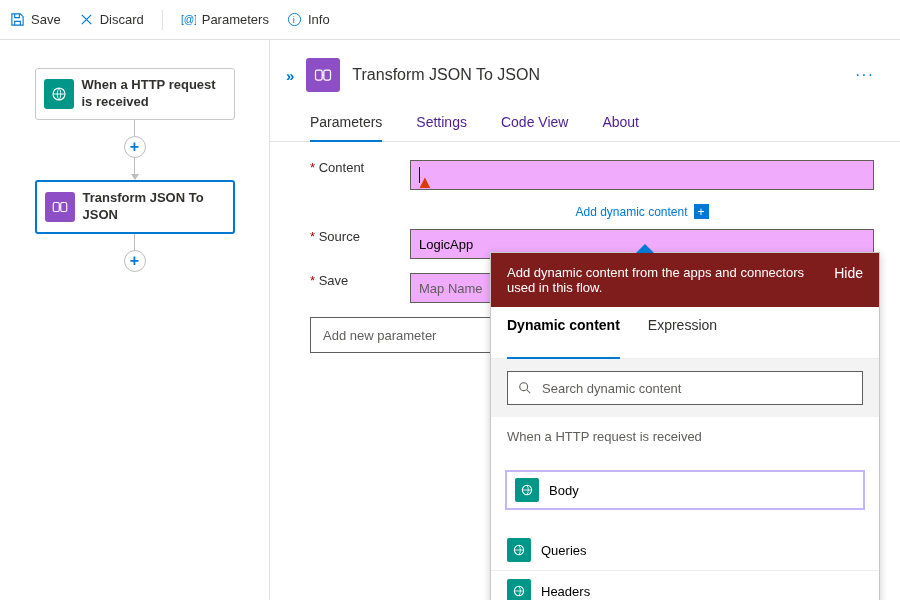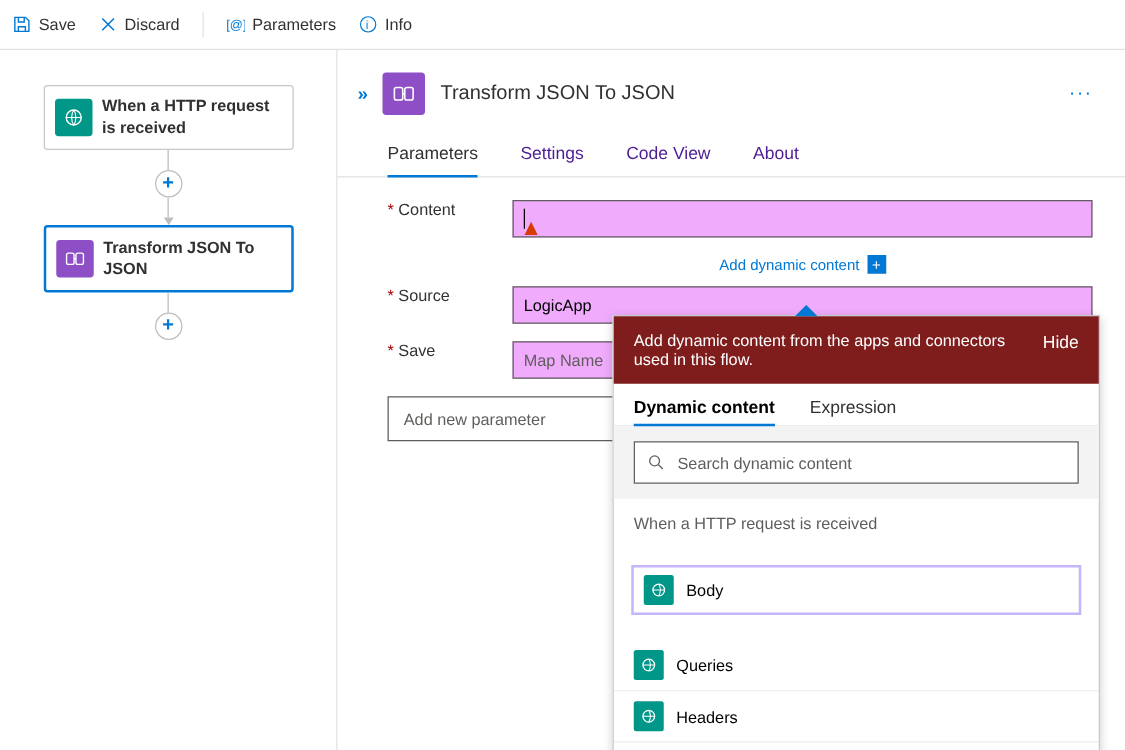--- a/index.html
+++ b/index.html
@@ -49,21 +49,21 @@
   .add-param { height: 36px; border: 1px solid #605e5c; padding: 0 12px; font-size: 13px; color: #605e5c; display: flex; align-items: center; margin-top: 4px; }
   .pointer { position: absolute; color: #d83b01; font-size: 18px; }
 
   
   .dyn-panel { position: absolute; top: 212px; right: 20px; width: 390px; box-shadow: 0 2px 8px rgba(0,0,0,.2); background: #fff; border: 1px solid #c8c8c8; }
   .dyn-callout { position: absolute; top: -9px; left: 145px; width: 0; height: 0; border-left: 9px solid transparent; border-right: 9px solid transparent; border-bottom: 9px solid #0078d4; }
   .dyn-header { background: #7f1d1d; color: #fff; padding: 12px 16px; font-size: 13px; display: flex; align-items: flex-start; }
   .dyn-header .txt { flex: 1; }
   .dyn-header .hide { cursor: pointer; font-size: 14px; margin-left: 10px; }
   .dyn-tabs { display: flex; gap: 28px; padding: 10px 16px 0; font-size: 14px; border-bottom: 1px solid #eee; }
-  .dtab { padding-bottom: 6px; cursor: pointer; font-weight: 600; }
+  .dtab { padding-bottom: 24px; cursor: pointer; font-weight: 600; }
   .dtab.active { border-bottom: 2px solid #0078d4; margin-bottom: -1px; }
   .dtab.inactive { color: #323130; font-weight: 400; }
   .dyn-search-wrap { background: #f3f3f3; padding: 12px 16px; }
   .dyn-search { height: 34px; border: 1px solid #605e5c; background: #fff; display: flex; align-items: center; padding: 0 10px; font-size: 13px; color: #605e5c; gap: 10px; }
   .grp-title { padding: 12px 16px 6px; font-size: 13px; color: #605e5c; }
   .item { display: flex; align-items: center; padding: 8px 16px; gap: 10px; border-bottom: 1px solid #eee; font-size: 13px; }
   .item .ic { width: 24px; height: 24px; background: #009688; border-radius: 2px; display: flex; align-items: center; justify-content: center; color: #fff; }
   .item.highlight { border: 2px solid #c4b5fd; margin: 20px 14px; padding: 6px 8px; align-items: center; }
 
   svg { display: block; }

